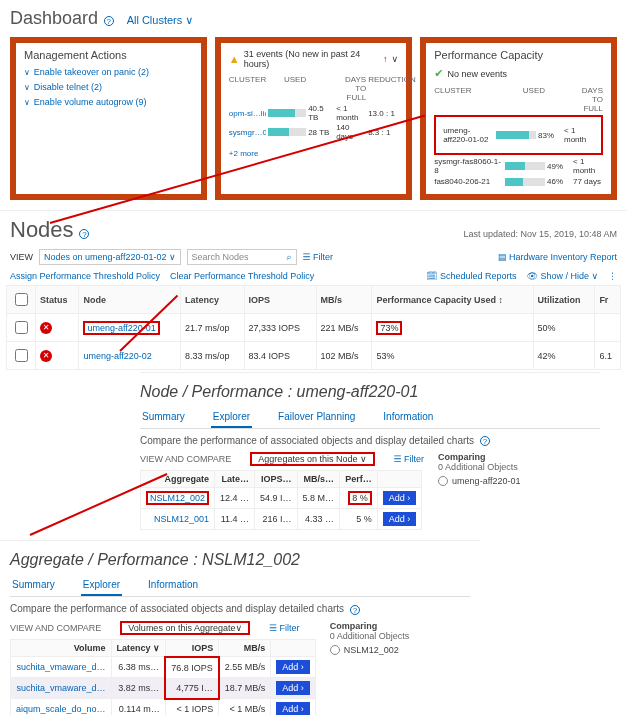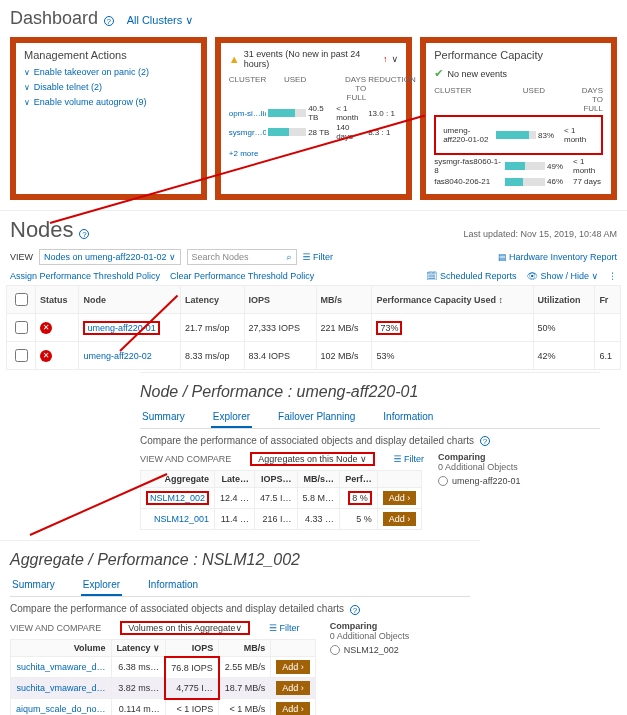--- a/index.html
+++ b/index.html
@@ -58,21 +58,21 @@
   .tab { padding:4px 2px; }
   .tab.active { border-bottom:2px solid #0067b8; }
   .compare-txt { font-size:10px; color:#555; margin:6px 0; }
   .vc-bar { display:flex; align-items:center; gap:19px; font-size:9px; margin-bottom:4px; }
   .vc-sel { border:1px solid #ccc; padding:0 6px; color:#333; }
   .vc-sel.hl { border:2px solid #d40000; }
   
   .mini-table { border-collapse:collapse; font-size:9px; }
   .mini-table th, .mini-table td { border:1px solid #eee; padding:3px 5px; text-align:right; }
   .mini-table th { background:#fafafa; font-weight:600; }
-  .add-btn { background:#a16207; color:#fff; padding:2px 6px; font-size:9px; display:inline-block; }
+  .add-btn { background:#1d4ed8; color:#fff; padding:2px 6px; font-size:9px; display:inline-block; }
   
   .comparing { font-size:9px; color:#444; }
   .comparing .sub { color:#666; }
   .comp-item { margin-top:4px; display:flex; align-items:center; gap:4px; }
   .comp-item .dot { width:10px; height:10px; border:1px solid #888; border-radius:50%; }
   
   .agg-panel { margin-left:0; width:480px; padding:6px 10px; border-top:1px solid #eee; }
   
   
   .annot-line { position:absolute; border-top:2px solid #d40000; transform-origin:left center; pointer-events:none; z-index:5; }
@@ -257,21 +257,21 @@
                 <th>Aggregate</th>
                 <th>Late…</th>
                 <th>IOPS…</th>
                 <th>MB/s…</th>
                 <th>Perf…</th>
                 <th></th>
               </tr>
         <tr>
                 <td><span class="link hl-red" style="padding:0 2px;">NSLM12_002</span></td>
                 <td>12.4 …</td>
-                <td>47.5 I…</td>
+                <td>54.9 I…</td>
                 <td>5.8 M…</td>
                 <td><span class="hl-red" style="padding:0 2px;">8 %</span></td>
                 <td><span class="add-btn">Add ›</span></td>
               </tr>
         <tr>
                 <td class="link">NSLM12_001</td>
                 <td>11.4 …</td>
                 <td>216 I…</td>
                 <td>4.33 …</td>
                 <td>5 %</td>

